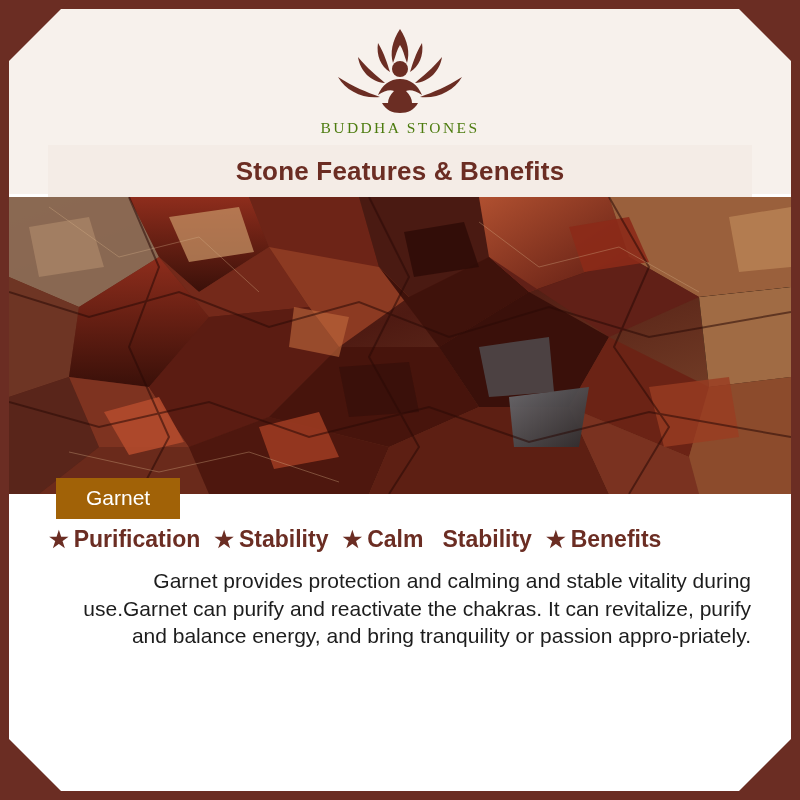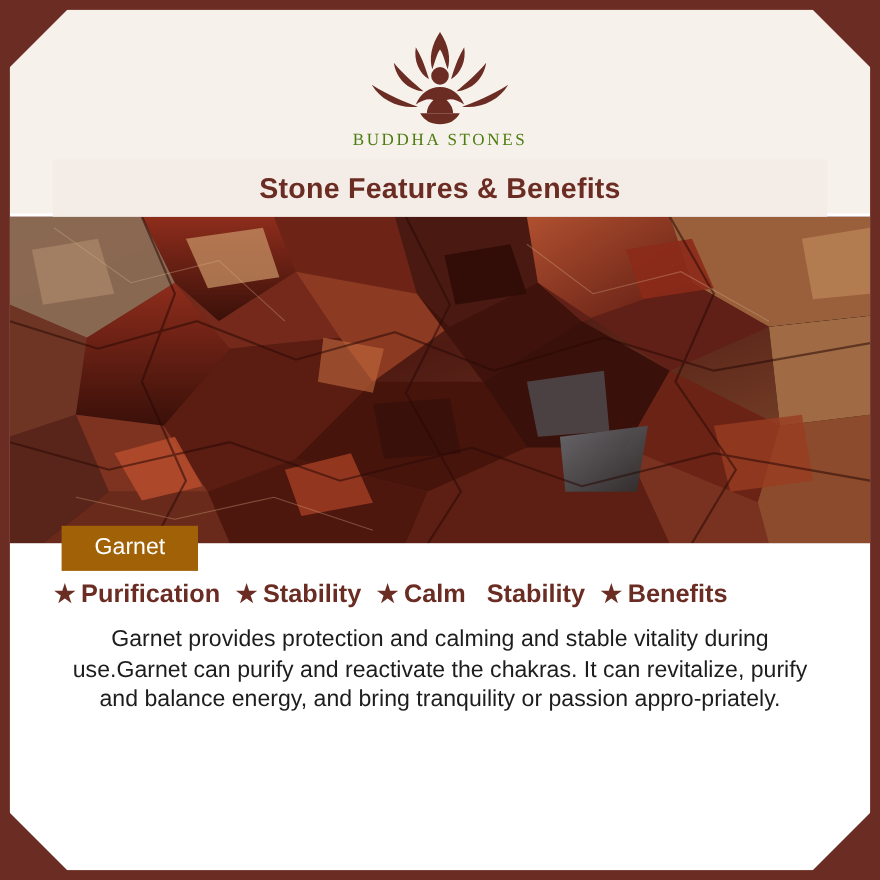--- a/index.html
+++ b/index.html
@@ -164,21 +164,21 @@
     line-height: 1;
   }
   .tag.no-star { padding-left: 0; }
 
   .desc {
     margin-top: 14px;
     font-size: 21px;
     line-height: 1.32;
     color: #1d1d1d;
     max-width: 716px;
-    text-align: center;
+    text-align: right;
   }
 </style>
 </head>
 <body>
 
 <div class="page">
 
   <div class="header">
     <div class="logo-wrap">
       <svg class="logo-mark" viewBox="0 0 140 92" xmlns="http://www.w3.org/2000/svg">

